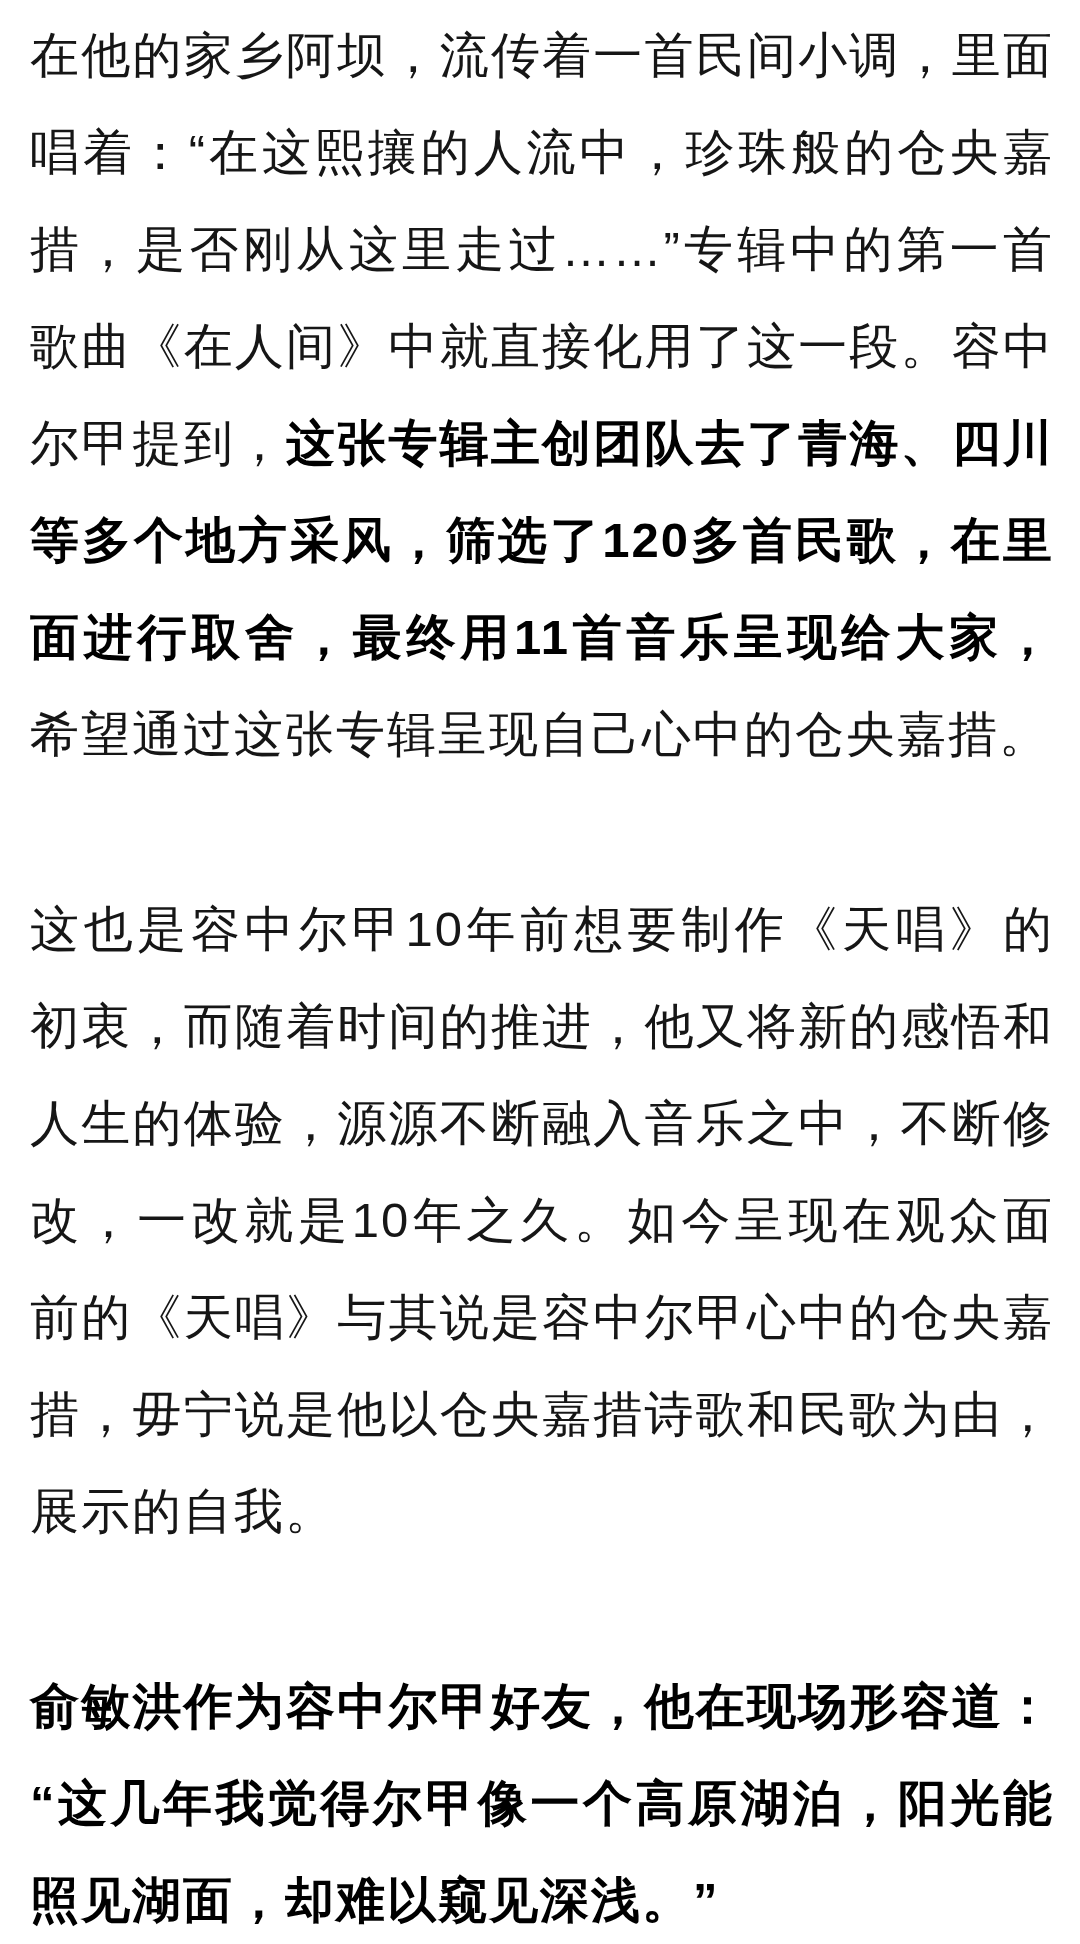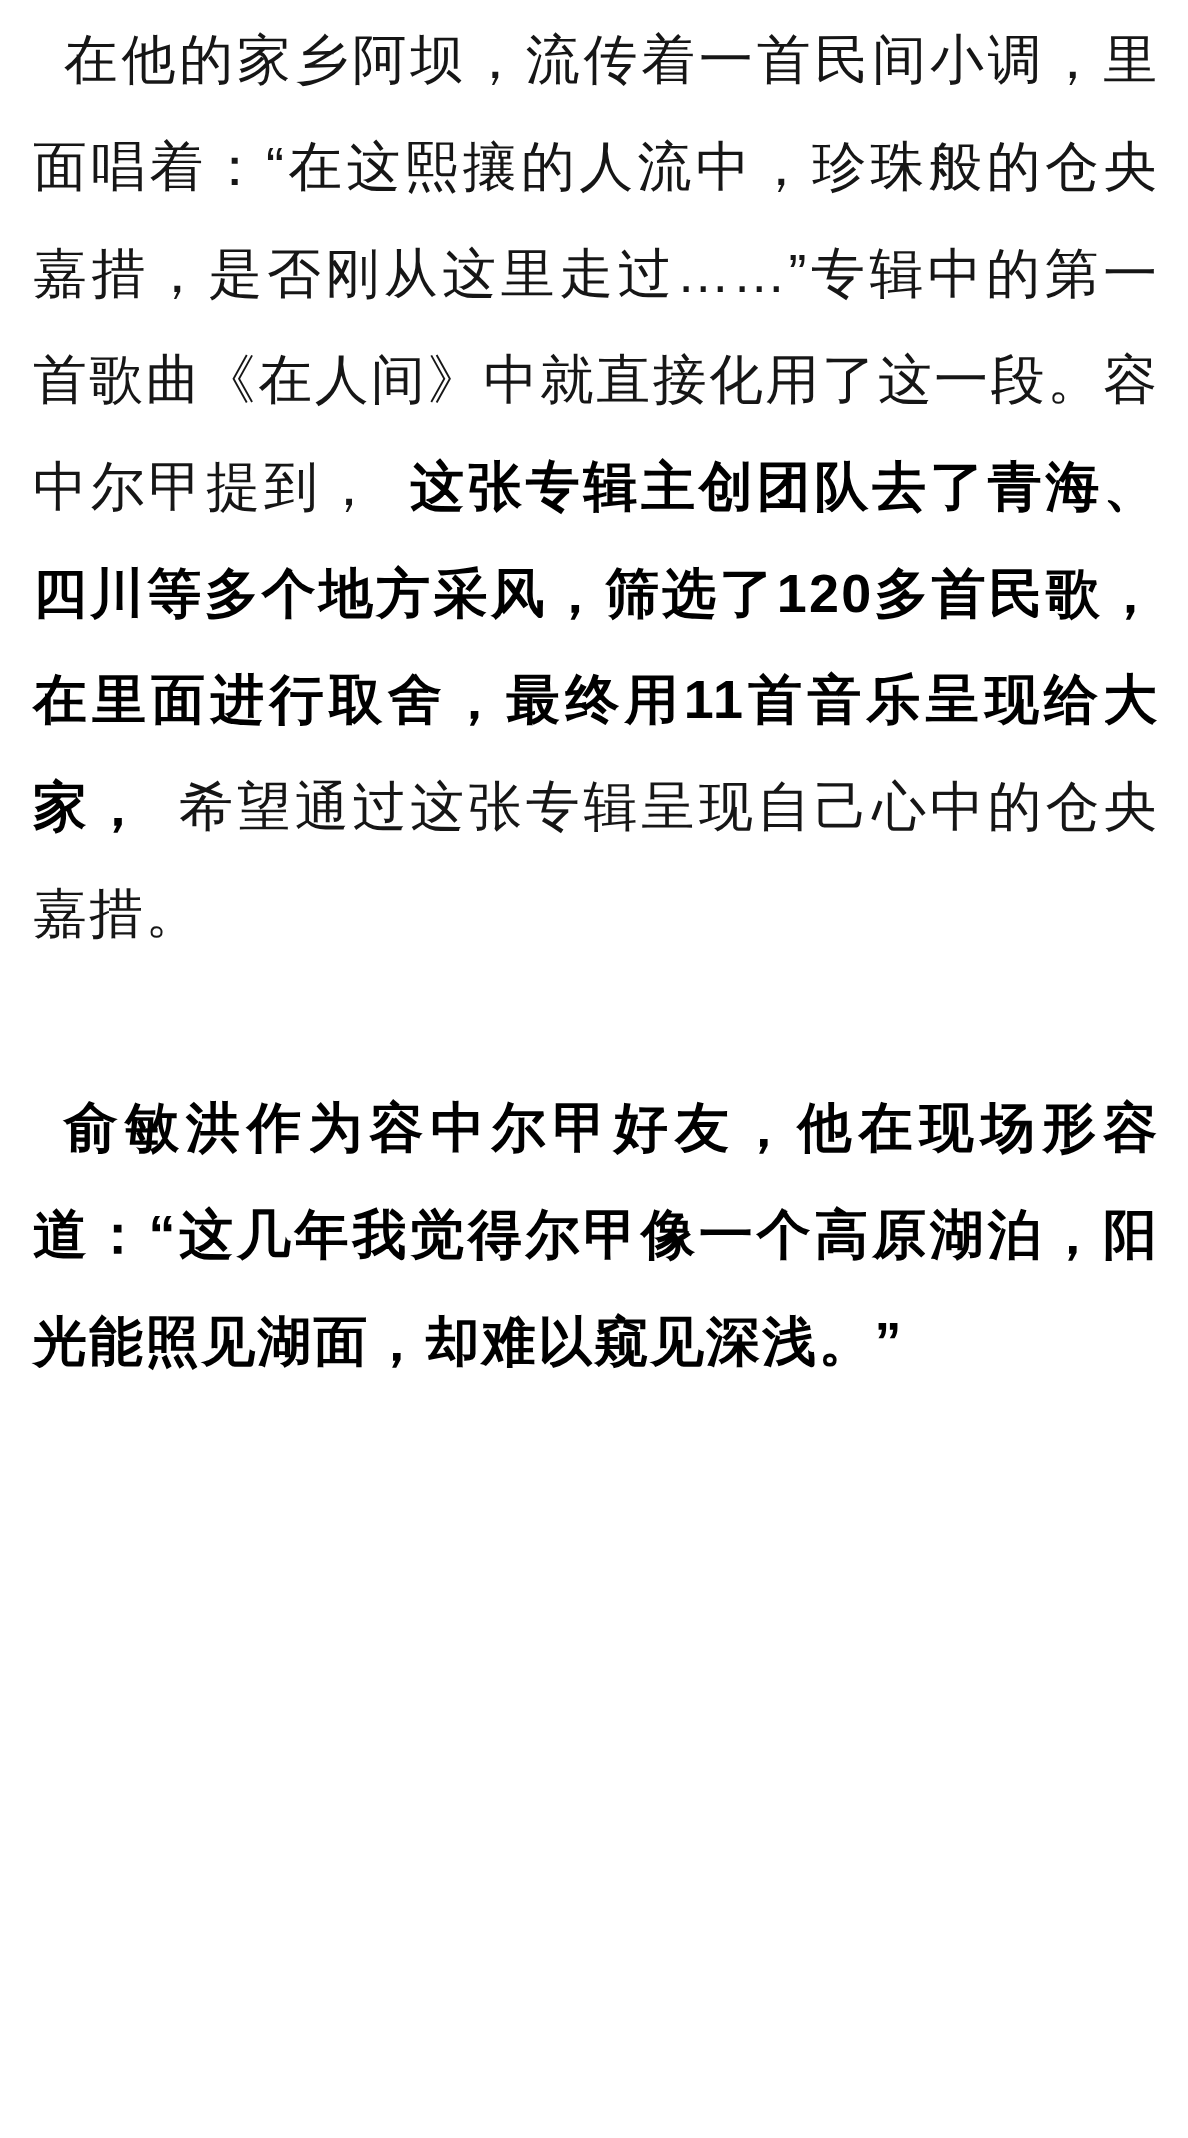--- a/index.html
+++ b/index.html
@@ -26,28 +26,28 @@
     color: #161616;
     text-align: justify;
     text-justify: inter-ideograph;
     word-break: break-all;
   }
   p.para:last-child {
     margin-bottom: 0;
   }
   .seg {
     font-weight: 400;
-    margin-left: 28px;
   }
   .seg-bold {
     font-weight: 700;
     color: #000000;
   }
 </style>
 </head>
 <body>
 
 <main class="article">
   <div id="paragraphs">
       <p class="para"><span class="seg">在他的家乡阿坝，流传着一首民间小调，里面唱着：“在这熙攘的人流中，珍珠般的仓央嘉措，是否刚从这里走过……”专辑中的第一首歌曲《在人间》中就直接化用了这一段。容中尔甲提到，</span><span class="seg seg-bold">这张专辑主创团队去了青海、四川等多个地方采风，筛选了120多首民歌，在里面进行取舍，最终用11首音乐呈现给大家，</span><span class="seg">希望通过这张专辑呈现自己心中的仓央嘉措。</span></p>
+      <p class="para"><span class="seg">这也是容中尔甲10年前想要制作《天唱》的初衷，而随着时间的推进，他又将新的感悟和人生的体验，源源不断融入音乐之中，不断修改，一改就是10年之久。如今呈现在观众面前的《天唱》与其说是容中尔甲心中的仓央嘉措，毋宁说是他以仓央嘉措诗歌和民歌为由，展示的自我。</span></p>
       <p class="para"><span class="seg seg-bold">俞敏洪作为容中尔甲好友，他在现场形容道：“这几年我觉得尔甲像一个高原湖泊，阳光能照见湖面，却难以窥见深浅。”</span></p>
     </div>
 </main>
 
 </body></html>

